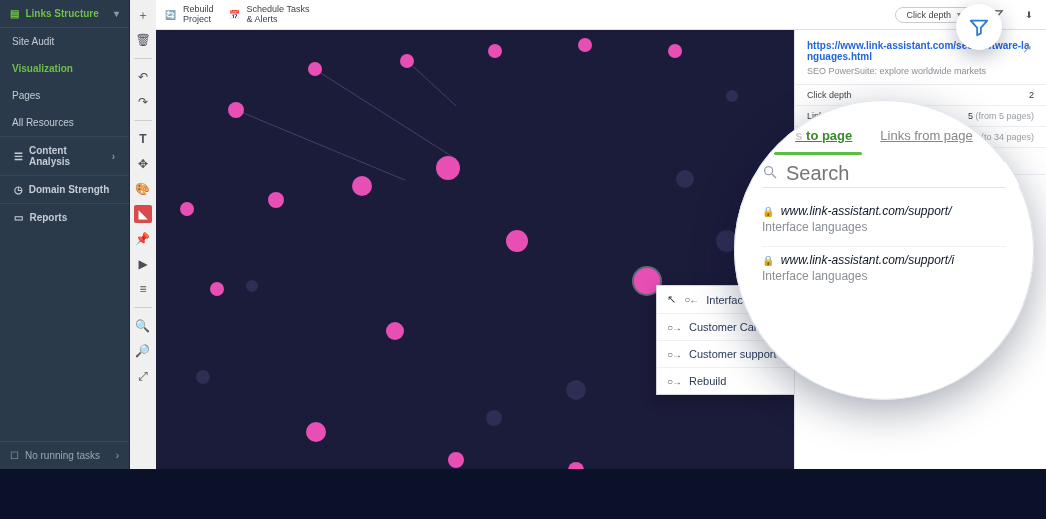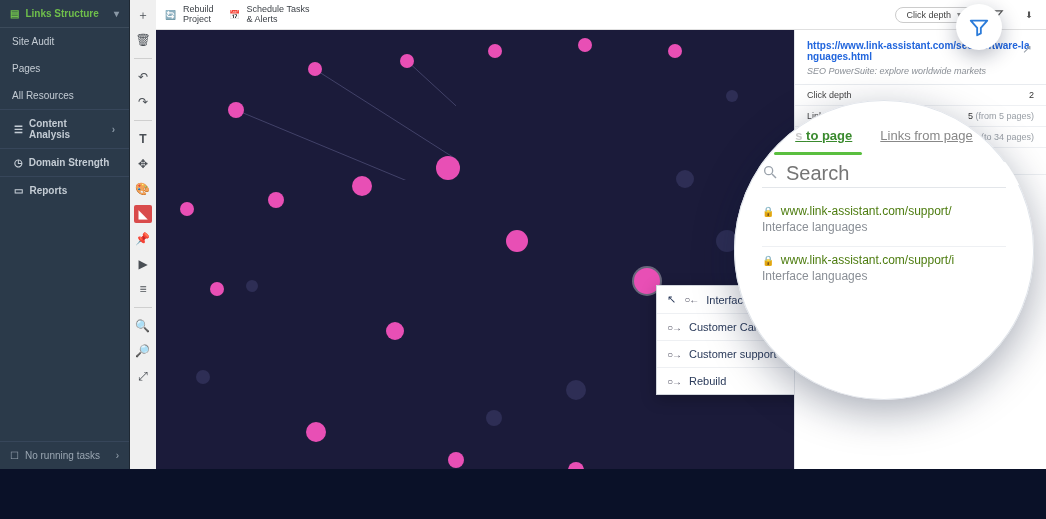--- a/index.html
+++ b/index.html
@@ -66,21 +66,21 @@
   .ctx-row { padding:7px 10px; display:flex; align-items:center; gap:8px; cursor:pointer; }
   .ctx-row + .ctx-row { border-top:1px solid #eef0f3; }
   .ctx-row .arr { font-size:10px; color:#556; display:inline-flex; gap:1px; letter-spacing:-1px;}
   
   .rpanel {
     width:252px; background:#fff; border-left:1px solid #e3e6ea; display:flex; flex-direction:column;
     font-size:10px; color:#444;
   }
   .rp-url { padding:10px 12px 4px; }
   .rp-url a { color:#2266dd; font-weight:bold; font-size:10px; text-decoration:none; word-break:break-all;}
-  .rp-sub { color:#8a8f96; font-size:9px; padding:0 12px 8px;font-style:italic; }
+  .rp-sub { color:#8a8f96; font-size:9px; padding:0 12px 8px; }
   .rp-share { position:absolute; right:14px; top:42px; color:#9aa2ab; font-size:12px; cursor:pointer;}
   .rp-table { border-top:1px solid #e8ebef; }
   .rp-row { display:flex; justify-content:space-between; padding:5px 12px; border-bottom:1px solid #eef0f3; font-size:9px;}
   .rp-row .val { color:#333; }
   .rp-row .dim { color:#9aa0a7; background:none; }
   .rp-tabs { display:flex; gap:18px; padding:8px 12px 0; font-size:9px; border-bottom:1px solid #eceff2;}
   .rp-tab { padding-bottom:6px; color:#7d848c; cursor:pointer;}
   .rp-tab.active { color:#3a8a2e; border-bottom:2px solid #5abf3f; font-weight:bold;}
   .rp-more { margin-top:auto; padding:8px 12px; border-top:1px solid #e8ebef; font-size:9px; color:#8c939b; }
   
@@ -93,21 +93,21 @@
   .zb-tab { color:#888; padding-bottom:6px;text-decoration:underline; }
   .zb-tab.active { color:#3a8a2e; font-weight:bold; position:relative;}
   .zb-bar { position:absolute; top:52px; left:40px; width:88px; height:3px; background:#5abf3f; border-radius:2px;}
   .zb-search {
     position:absolute; top:60px; left:28px; right:28px; height:28px; display:flex; align-items:center;
     border-bottom:1px solid #e3e6ea; gap:8px; color:#9aa2ab; font-size:14px;
   }
   .zb-search input { border:none; outline:none; font-size:20px; color:#8b5cf6; flex:1; }
   .zb-list { position:absolute; top:98px; left:28px; right:28px; font-size:12px; }
   .zb-item { padding:6px 0 12px; border-bottom:1px solid #eef0f3;}
-  .zb-item a { color:#4d7c0f; text-decoration:none; }
+  .zb-item a { color:#0f172a; text-decoration:none;font-style:italic; }
   .zb-item .sub { color:#8a8f96; font-size:12px; padding-top:2px;}
   .zb-lock { color:#4a9a44; font-size:10px; margin-right:3px;}
   
   .filter-badge {
     position:absolute; left:956px; top:4px; width:46px; height:46px; border-radius:50%;
     background:#fff; box-shadow:0 6px 20px rgba(10,20,50,.3); display:flex; align-items:center; justify-content:center;
     color:#2b7bd9; z-index:30; cursor:pointer;
   }
   svg.line-layer { position:absolute; inset:0; }
 </style>
@@ -116,20 +116,21 @@
 
 <div class="app">
 
   <div class="sidebar">
     <div class="sb-header">
       <span style="color:#6fbf4b">▤</span>
       <span>Links Structure</span>
       <span class="chev">▾</span>
     </div>
     <div class="sb-item sub">Site Audit</div>
+    <div class="sb-item sub active">Visualization</div>
     <div class="sb-item sub">Pages</div>
     <div class="sb-item sub">All Resources</div>
     <div class="sb-item hdr">
       <span>☰</span>
       <span>Content Analysis</span>
       <span class="chev">›</span>
     </div>
     <div class="sb-item hdr" style="border-top:none">
       <span>◷</span>
       <span>Domain Strength</span>

